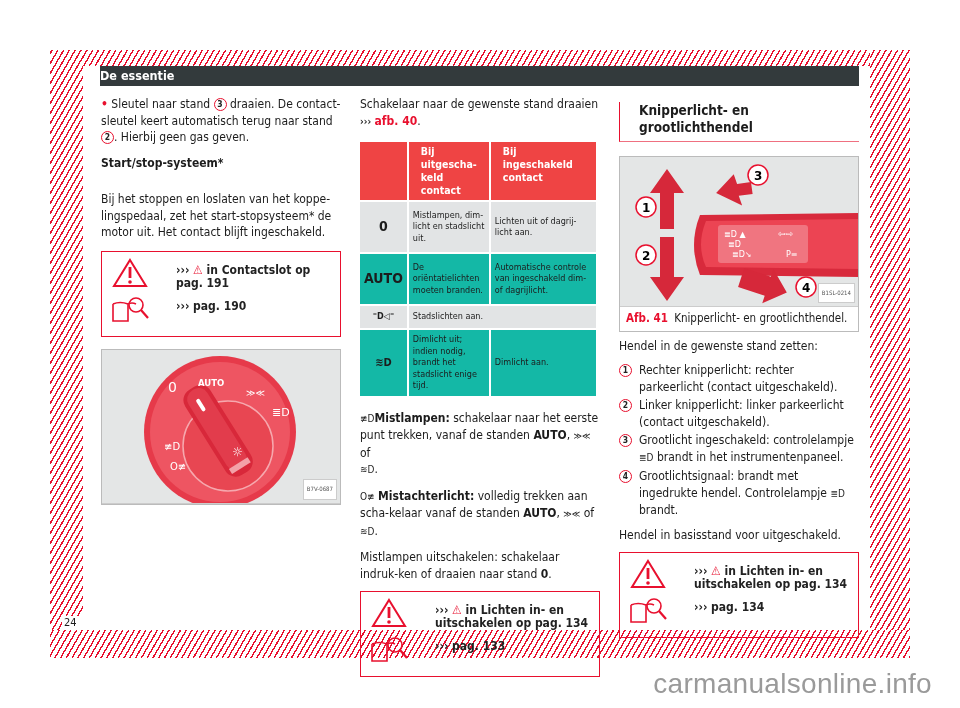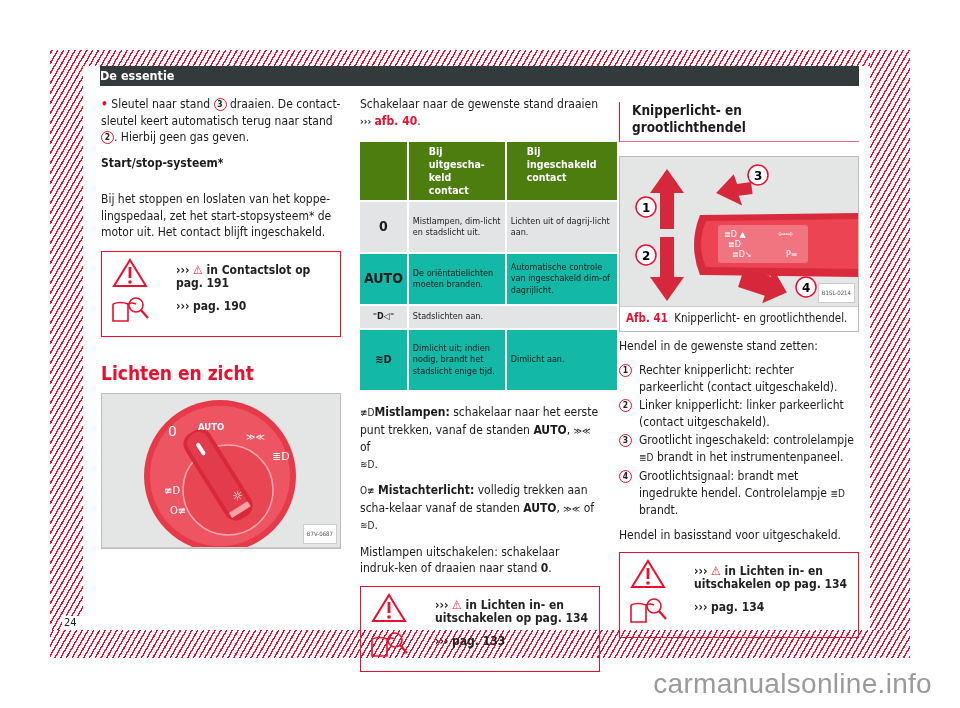--- a/index.html
+++ b/index.html
@@ -30,29 +30,29 @@
   .circ { display: inline-block; width: 13px; height: 13px; border: 1.3px solid #e8102e; border-radius: 50%; font-size: 8.5px; line-height: 10.5px; text-align: center; font-weight: bold; color: #222; vertical-align: 1px; }
   p { margin-bottom: 9px; }
   .sub-bold { font-weight: bold; margin-bottom: 20px; }
 
   .warnbox { border: 1.6px solid #e8102e; padding: 6px 8px; position: relative; margin: 10px 0 0 0; }
   .wrow { display: flex; align-items: flex-start; height: 36px; }
   .wicon { width: 40px; height: 30px; margin-right: 26px; flex-shrink: 0; }
   .wtext { font-size: 12px; line-height: 13px; font-weight: bold; color: #222; padding-top: 6px; }
 
   .section-title { color: #e8102e; font-size: 19px; font-weight: bold; margin-top: 28px; margin-bottom: 8px; }
-  .subheading { font-size: 13.5px; font-weight: bold; border-left: 1.5px solid #e8102e; padding-left: 12px; padding-bottom: 6px; border-bottom: 1.5px solid #ef7080; }
+  .subheading { font-size: 13.5px; font-weight: bold; border-left: 1.5px solid #e8102e; padding-left: 19px; padding-bottom: 6px; border-bottom: 1.5px solid #ef7080; }
   .figure { border: 1px solid #bbb; margin-top: 12px; }
   .fig-img { position: relative; height: 154px; background: #e4e6e6; overflow: hidden; border-bottom: 1px solid #ccc; }
   .fig-code { position: absolute; right: 3px; bottom: 3px; background: #fff; font-size: 6px; padding: 1px 3px; color: #555; border: 1px solid #ccc; }
   .fig-cap { font-size: 11.5px; padding: 3px 6px 4px 6px; }
   .fig-cap b { color: #e8102e; margin-right: 3px; }
 
   table.lt { width: 240px; border-collapse: separate; border-spacing: 2px; margin: 10px 0 0 -2px; font-size: 9px; line-height: 11.5px; }
-  table.lt th { background: #4d7c0f; color: #fff; font-size: 10.5px; line-height: 13px; text-align: left; padding: 3px 20px; vertical-align: top; height: 38px; font-weight: bold; }
+  table.lt th { background: #ef4444; color: #fff; font-size: 10.5px; line-height: 13px; text-align: left; padding: 3px 12px; vertical-align: top; height: 38px; font-weight: bold; }
   table.lt td { padding: 4px 4px; vertical-align: middle; }
   table.lt tr.shade td { background: #e2e4e5; }
   table.lt tr.plain td { background: #14b8a6; }
   table.lt td.sym { width: 40px; text-align: center; font-weight: bold; font-size: 14px; }
   table.lt td.c2 { width: 80px; }
   .numlist { list-style: none; }
   .numlist li { position: relative; padding-left: 20px; margin-bottom: 2px; }
   .numlist li .circ { position: absolute; left: 0; top: 2px; }
 
   .watermark { position: absolute; right: 28px; top: 668px; font-family: "Liberation Sans", sans-serif; font-size: 28px; color: #9a9a9a; letter-spacing: 0.3px; }
@@ -89,21 +89,20 @@
     <div class="wrow">
       <svg class="wicon" viewBox="0 0 40 30">
           <path d="M3 10 L3 27 L18 27 L18 10 M3 10 Q10 7 18 10 M18 10 Q22 8 26 10" fill="none" stroke="#e8102e" stroke-width="1.6"></path>
           <circle cx="26" cy="11" r="7" fill="none" stroke="#e8102e" stroke-width="1.6"></circle>
           <line x1="31" y1="16" x2="38" y2="24" stroke="#e8102e" stroke-width="2.2"></line>
         </svg>
       <div class="wtext"><span>›››</span><span> pag. 190</span></div>
     </div>
   </div>
 
-  <div class="section-title">Lichten en zicht</div>
 
   <div class="figure">
     <div class="fig-img">
       <svg width="240" height="154" viewBox="0 0 240 154">
         <circle cx="118" cy="82" r="76" fill="#e63a4a"></circle>
         <circle cx="118" cy="82" r="70" fill="#ee5562"></circle>
         <circle cx="126" cy="96" r="45" fill="#e84652" stroke="#f6a8ae" stroke-width="1.5"></circle>
         <g transform="rotate(-32 118 82)">
           <rect x="102" y="30" width="30" height="100" rx="12" fill="#d8283a"></rect>
           <rect x="106" y="32" width="22" height="92" rx="10" fill="#e23c4c"></rect>

